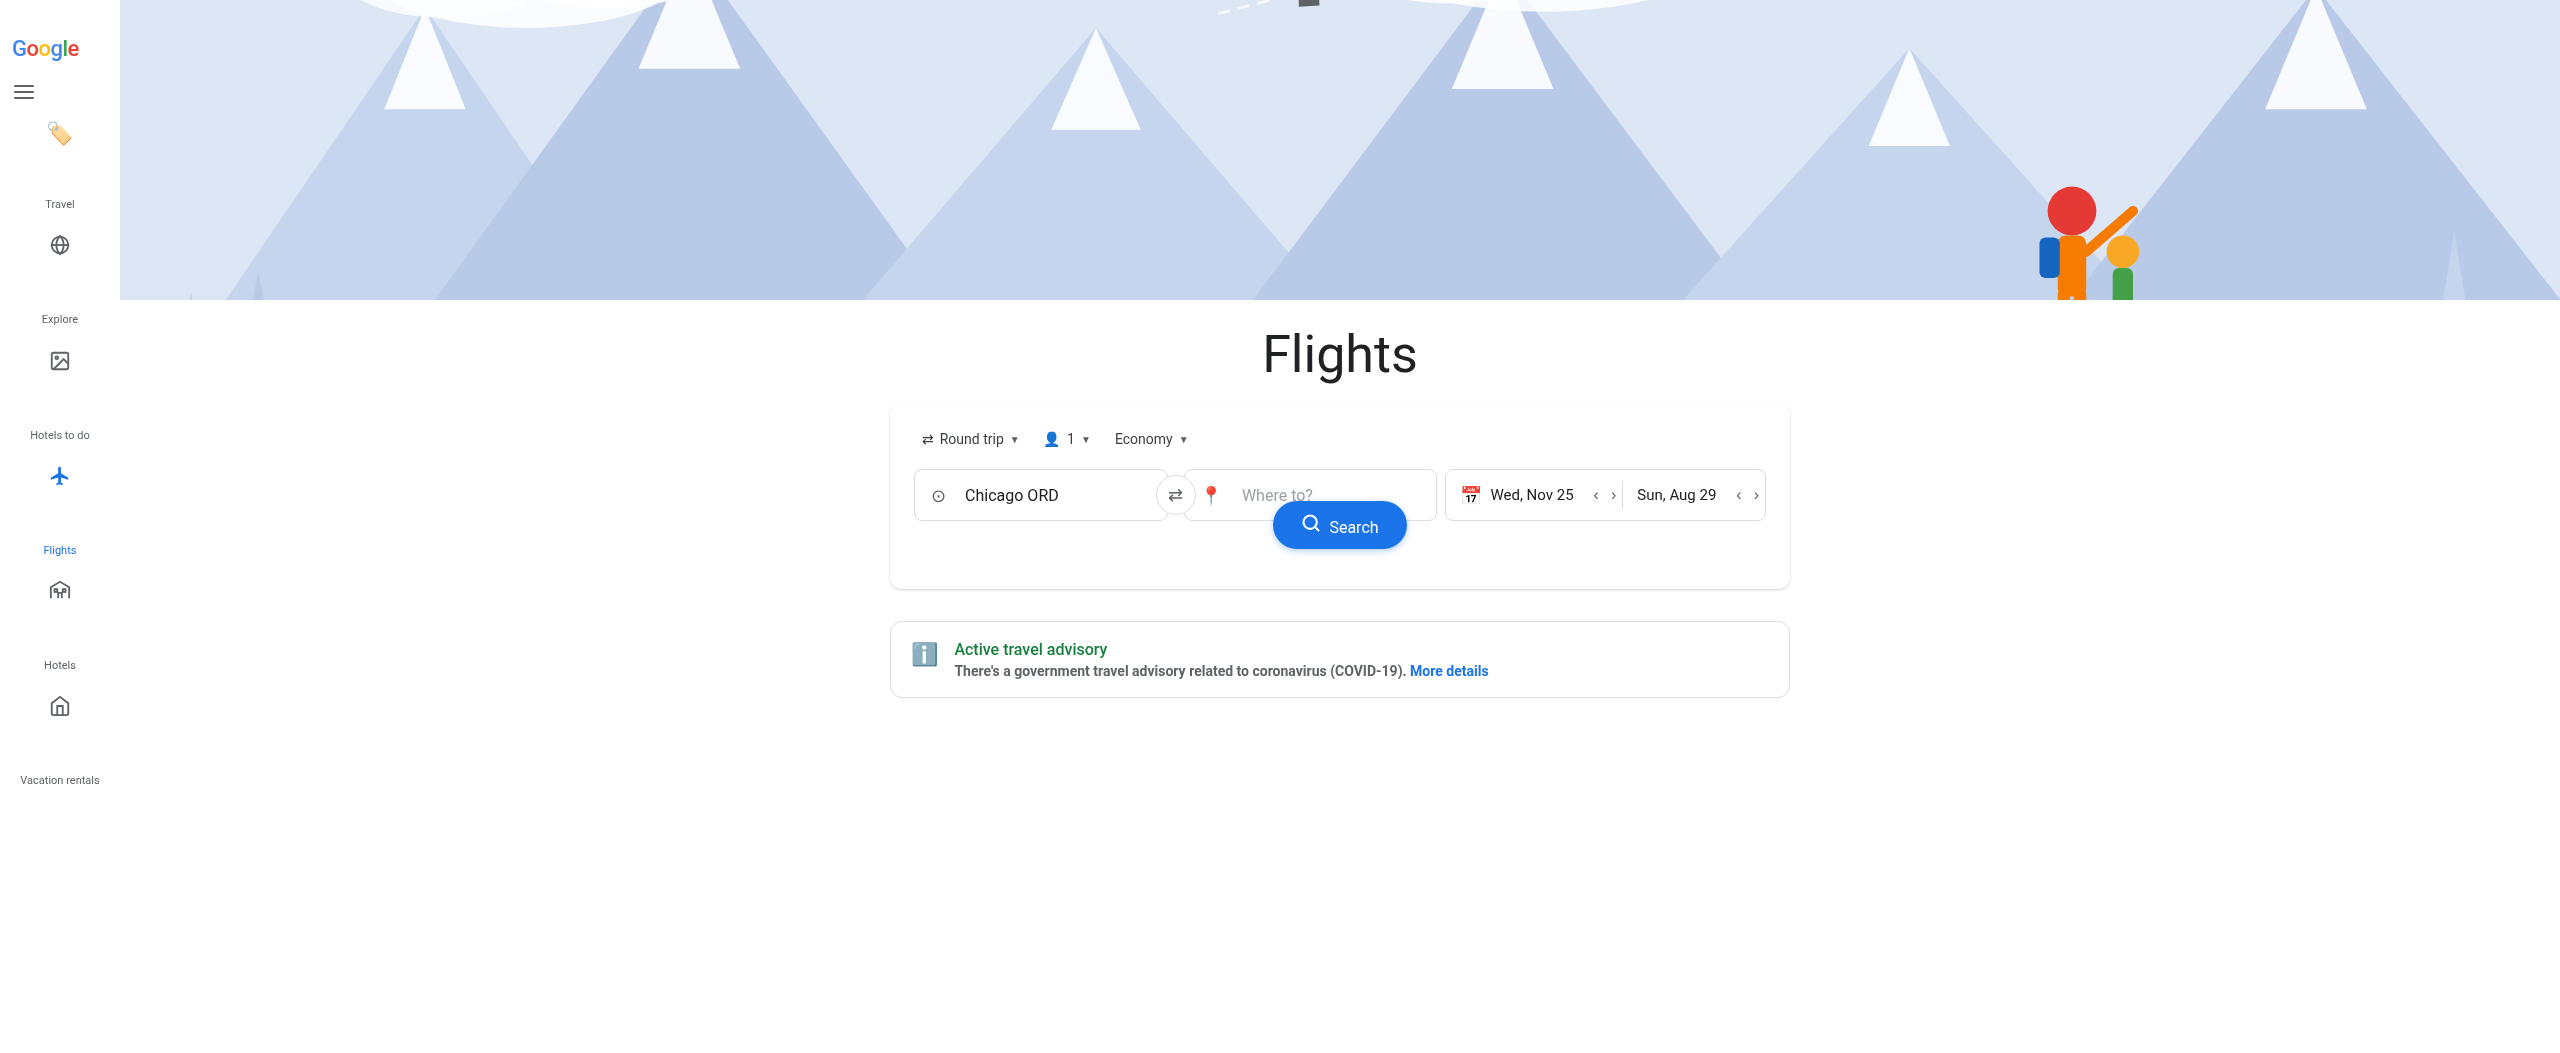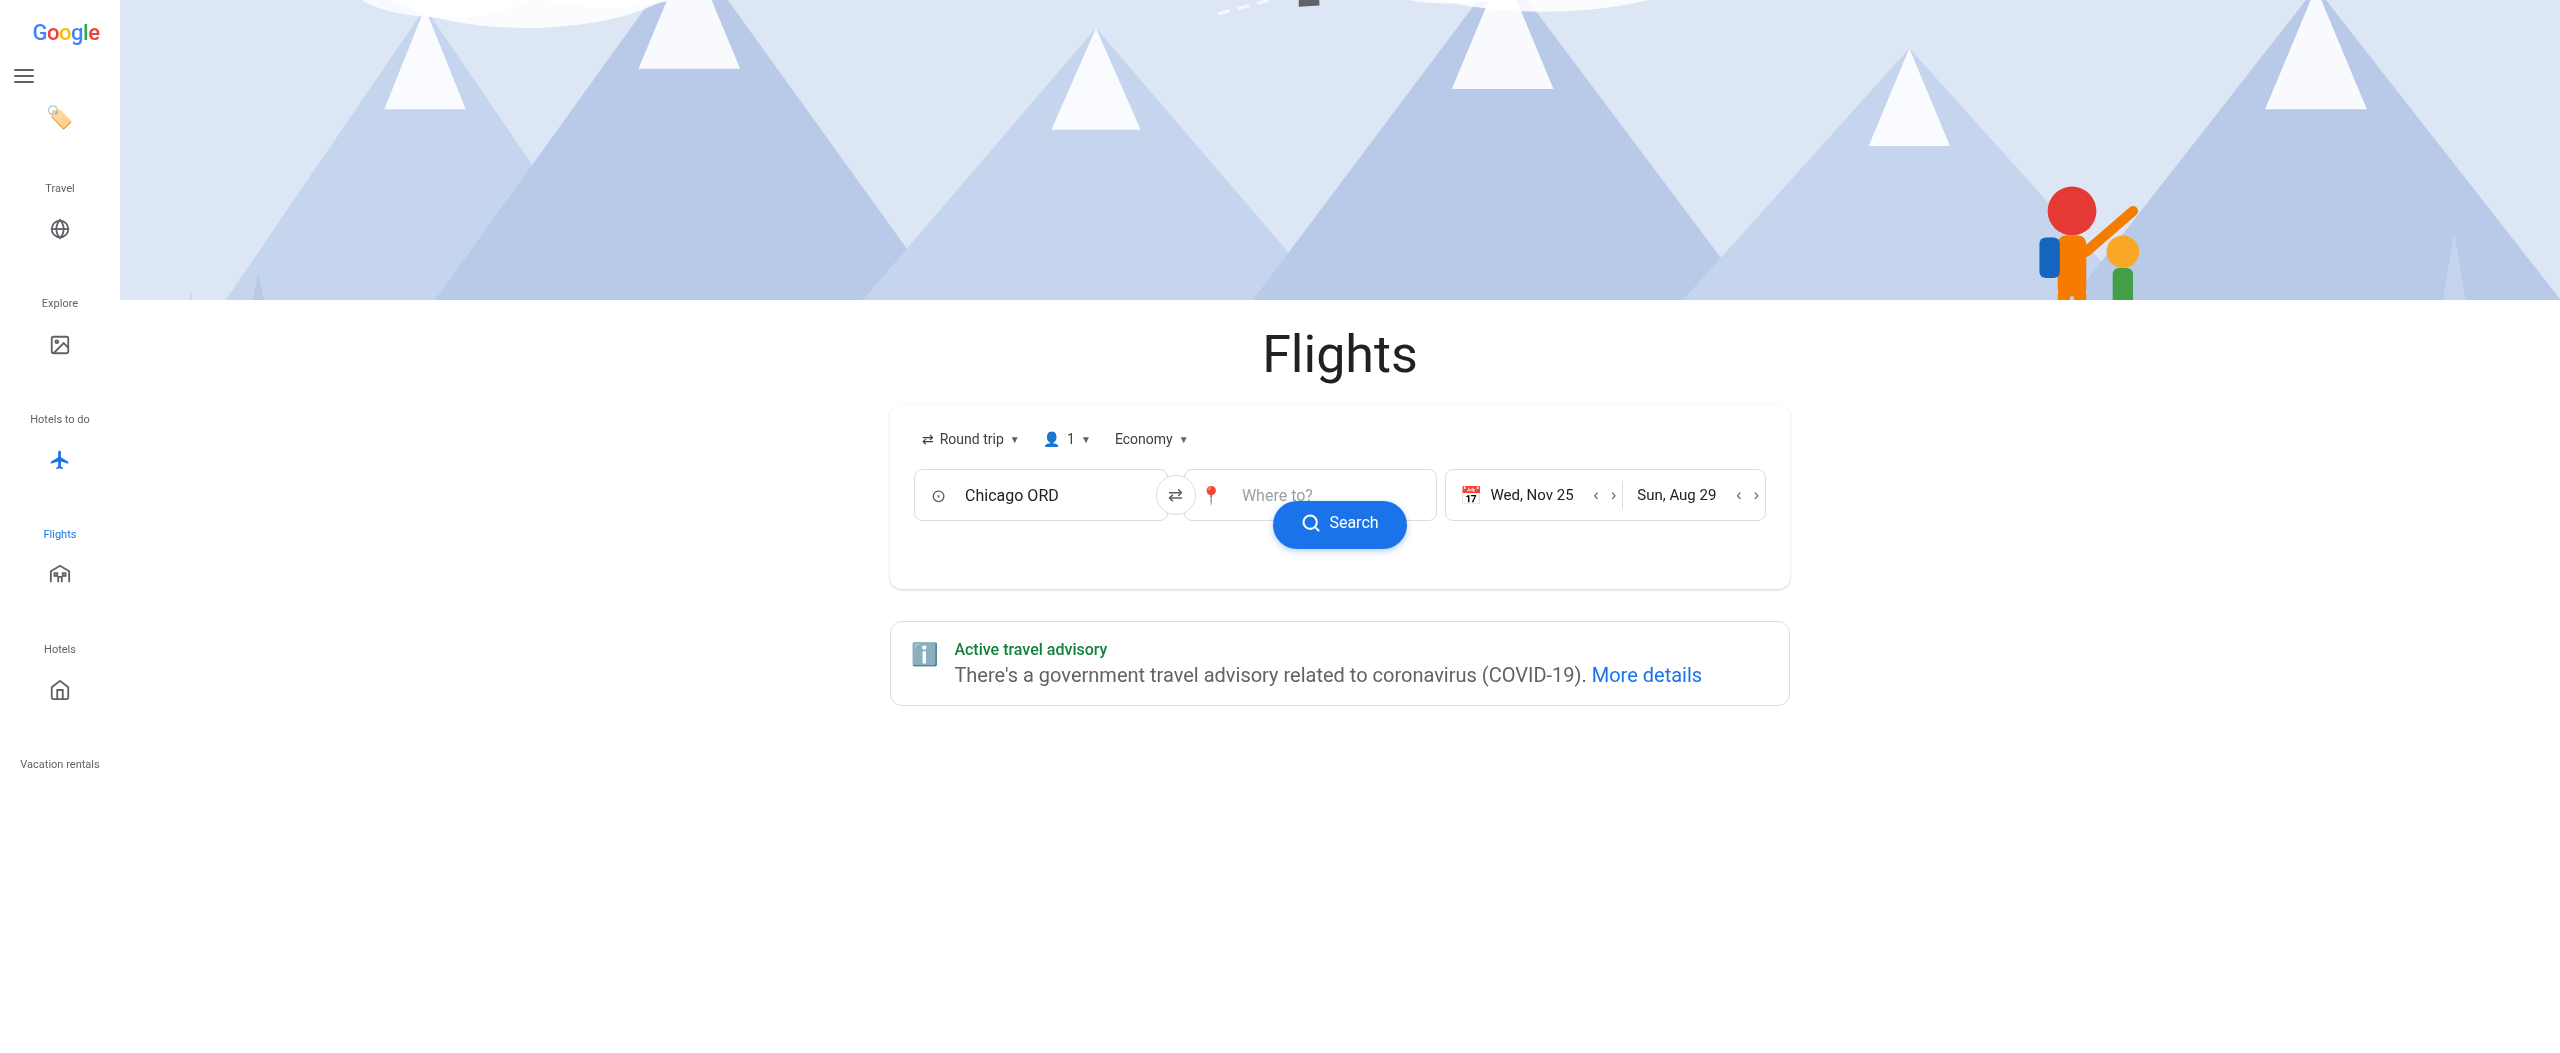--- a/index.html
+++ b/index.html
@@ -5,22 +5,21 @@
     * { box-sizing: border-box; margin: 0; padding: 0; }
     body { font-family: 'Google Sans', Roboto, Arial, sans-serif; background: #fff; display: flex; height: 100vh; overflow: hidden; }
 
     
     .sidebar {
       width: 120px;
       min-width: 120px;
       background: #fff;
       display: flex;
       flex-direction: column;
-      align-items: center;
-      padding-top: 12px;
+      padding-top: 28px;
       border-right: none;
       z-index: 10;
     }
     .sidebar-menu-btn {
       align-self: flex-start;
       background: none;
       border: none;
       cursor: pointer;
       padding: 8px 14px 8px 14px;
       margin-bottom: 4px;
@@ -191,21 +190,21 @@
     .search-btn {
       background: #1a73e8;
       color: #fff;
       border: none;
       border-radius: 24px;
       padding: 12px 28px;
       font-size: 16px;
       font-family: inherit;
       cursor: pointer;
       display: flex;
-      align-items: flex-start;
+      align-items: flex-end;
       gap: 8px;
       box-shadow: 0 2px 6px rgba(26,115,232,0.35);
       transition: background 0.15s, box-shadow 0.15s;
     }
     .search-icon-btn { font-size: 18px; }
 
     
     .advisory-card {
       max-width: 900px;
       margin: 32px auto 0;
@@ -223,22 +222,23 @@
       flex-shrink: 0;
       margin-top: 2px;
     }
     .advisory-title {
       font-size: 16px;
       font-weight: 500;
       color: #15803d;
       margin-bottom: 4px;
     }
     .advisory-text {
-      font-size: 20px;
+      font-size: 14px;
       color: #5f6368;
+      font-weight: bold;
     }
     .advisory-link {
       color: #1a73e8;
       text-decoration: none;
       cursor: pointer;
     }
 
     
     .google-logo {
       display: flex;

